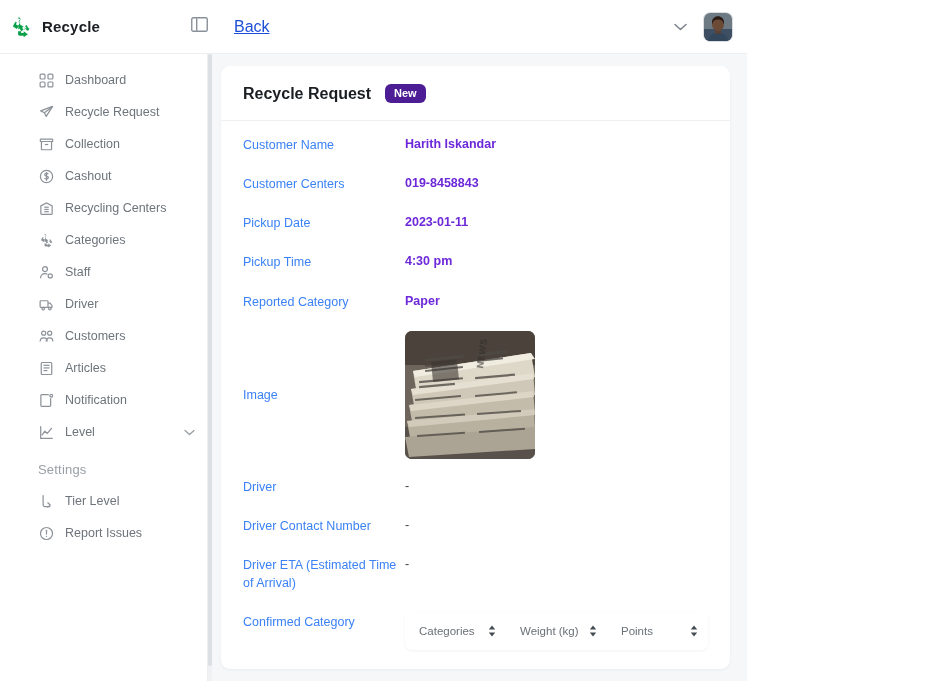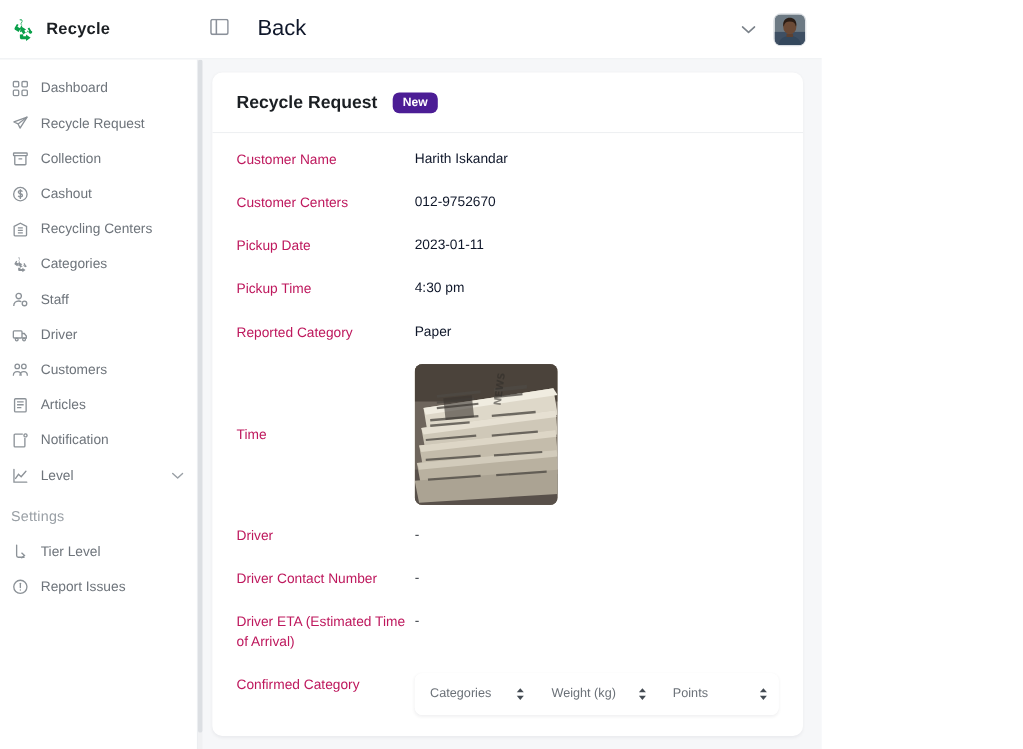--- a/index.html
+++ b/index.html
@@ -28,35 +28,35 @@
   .brand-name {
     font-size: 15px; font-weight: bold; color: #1b1f23; letter-spacing: .2px;
   }
   .panel-toggle {
     width: 26px; height: 22px; margin-left: 6px;
     display: flex; align-items: center; justify-content: center;
     cursor: pointer;
   }
   .back-link {
     margin-left: 22px;
-    font-size: 20px; color: #0f172a; cursor: pointer;
+    font-size: 16px; color: #1d4ed8; cursor: pointer; text-decoration: underline;
   }
   .topbar-right {
     margin-left: auto; display: flex; align-items: center; gap: 16px;
     padding-right: 14px;
   }
   .chevron-btn { cursor: pointer; display: flex; align-items: center; }
   .avatar {
     width: 30px; height: 30px; border-radius: 7px; overflow: hidden;
     display: block; cursor: pointer; border: 1px solid #d9dde2;
   }
   .avatar svg { display: block; }
 
   
-  .body { flex: 1; display: flex; min-height: 0; }
+  .body { flex: 1; display: flex; min-height: 0; padding-left: 28px; }
 
   
   .sidebar {
     width: 180px; min-width: 180px;
     background: #ffffff;
     border-right: 1px solid #eceef1;
     padding-top: 10px;
     overflow: hidden;
   }
   .nav-item {
@@ -106,24 +106,24 @@
   .card-title { font-size: 16px; font-weight: bold; color: #1b1f23; }
   .badge {
     font-size: 11px; font-weight: bold; color: #ffffff;
     padding: 4px 9px; border-radius: 6px; line-height: 1;
   }
   .card-body { padding: 14px 22px 18px 22px; overflow: hidden; }
 
   .row { display: flex; align-items: flex-start; margin-bottom: 20px; }
   .row-label {
     width: 162px; min-width: 162px;
-    font-size: 12.5px; color: #be185d; line-height: 1.45; padding-top: 1px;
+    font-size: 12.5px; color: #3b82f6; line-height: 1.45; padding-top: 1px;
   }
   .row-value {
-    font-size: 12.5px; color: #0f172a; font-weight: normal; line-height: 1.45;
+    font-size: 12.5px; color: #6d28d9; font-weight: bold; line-height: 1.45;
   }
   .row-value.dash { font-weight: normal; color: #3b4047; }
 
   .row-image { align-items: center; margin-bottom: 18px; }
   .thumb {
     width: 130px; height: 128px; border-radius: 7px; overflow: hidden;
     display: block; background: #c9c3b6;
   }
   .thumb svg { display: block; }
 
@@ -400,41 +400,41 @@
 
         <div class="card-body">
 
           <div class="row">
             <div class="row-label">Customer Name</div>
             <div class="row-value">Harith Iskandar</div>
           </div>
 
           <div class="row">
             <div class="row-label">Customer Centers</div>
-            <div class="row-value">012-9752670</div>
+            <div class="row-value">019-8458843</div>
           </div>
 
 
           <div class="row">
             <div class="row-label">Pickup Date</div>
             <div class="row-value">2023-01-11</div>
           </div>
 
           <div class="row">
             <div class="row-label">Pickup Time</div>
             <div class="row-value">4:30 pm</div>
           </div>
 
           <div class="row">
             <div class="row-label">Reported Category</div>
             <div class="row-value">Paper</div>
           </div>
 
           <div class="row row-image">
-            <div class="row-label">Time</div>
+            <div class="row-label">Image</div>
             <div class="thumb">
               <svg width="130" height="128" viewBox="0 0 130 128">
                 <rect width="130" height="128" fill="#6e655c"></rect>
                 <rect x="0" y="0" width="130" height="34" fill="#4b433b"></rect>
                 <rect x="0" y="96" width="130" height="32" fill="#58504a"></rect>
                 <g>
                   <polygon points="8,40 126,22 130,46 12,64" fill="#ded8c9"></polygon>
                   <polygon points="8,40 126,22 130,28 10,46" fill="#f0ece0"></polygon>
                   <polygon points="6,58 128,42 130,64 10,80" fill="#cfc8b8"></polygon>
                   <polygon points="6,58 128,42 129,48 8,64" fill="#e6e0d2"></polygon>

